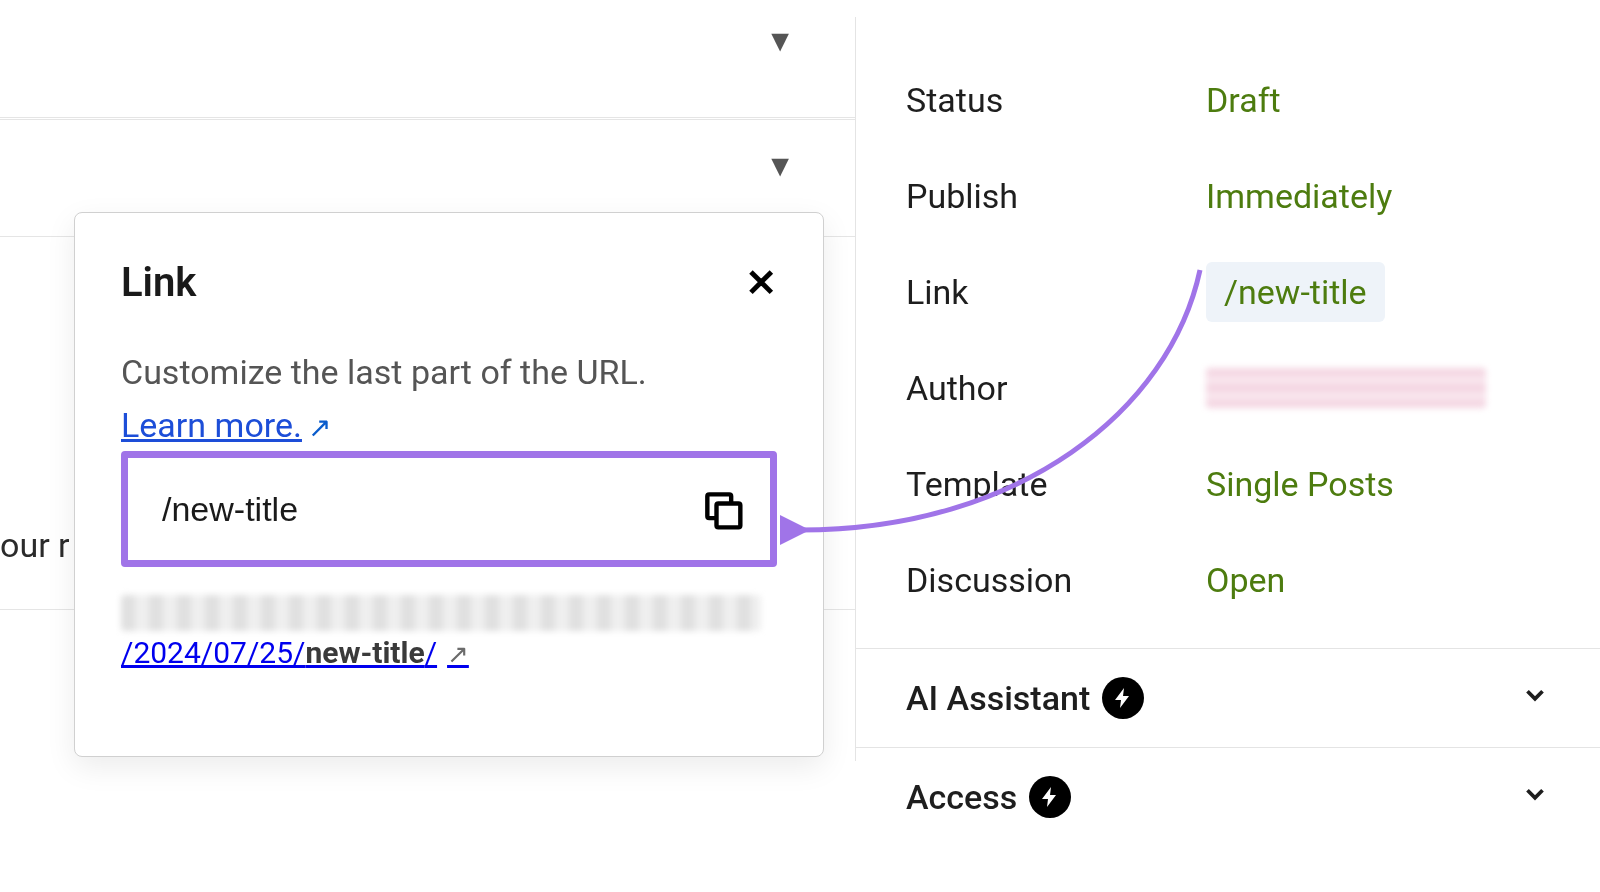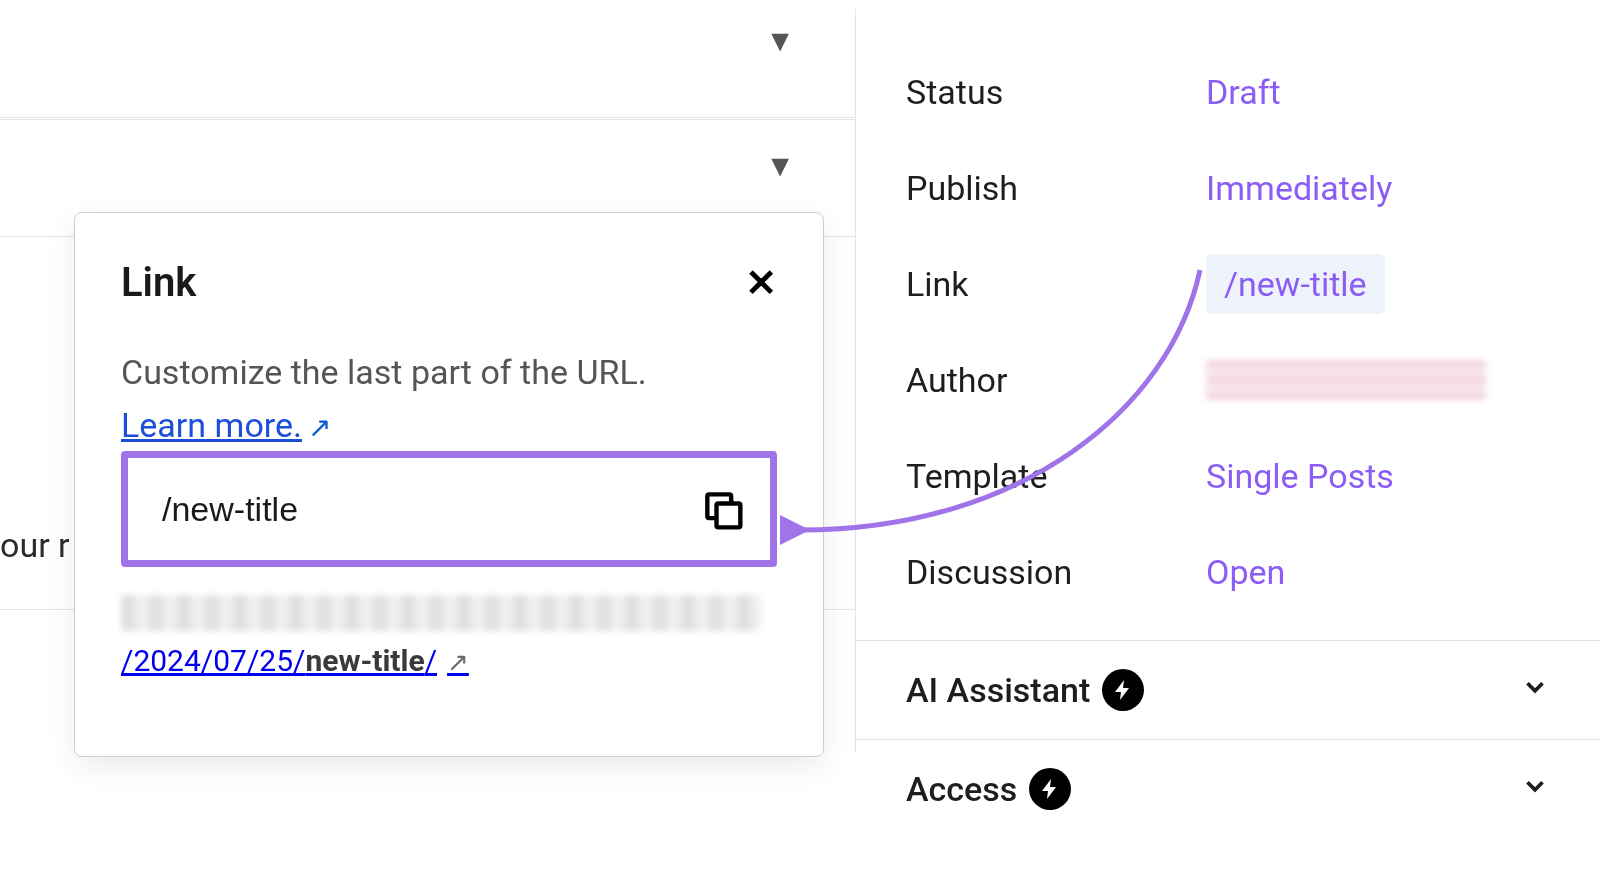--- a/index.html
+++ b/index.html
@@ -13,25 +13,25 @@
   .ed-row { position:absolute; left:0; right:0; height:118px; border-top:1px solid #e5e5e5; border-bottom:1px solid #e5e5e5; }
   .ed-row.r1 { top:0; border-top:none; }
   .ed-row.r2 { top:119px; }
   .ed-row.r3 { top:475px; height:135px; border-top:none;}
   .ed-row .caret { position:absolute; right:60px; top:50%; transform:translateY(-50%); color:#555; font-size:30px; }
   .ed-row.r1 .caret { top:40px; }
   .ed-row.r2 .caret { top:45px; }
   .ed-row.r3 .peek { position:absolute; left:0; top:50px; color:#2b2b2b; font-size:34px; }
 
   
-  .sidebar { position:absolute; right:0; top:9px; width:745px; height:744px; border-left:1px solid #e4e4e4; display:flex; flex-direction:column; }
+  .sidebar { position:absolute; right:0; top:17px; width:745px; height:744px; border-left:1px solid #e4e4e4; display:flex; flex-direction:column; }
   .meta { padding:35px 50px 20px 50px; }
   .meta-row { display:flex; align-items:center; height:96px; }
   .meta-row .label { width:300px; color:#1e1e1e; font-size:34px; font-weight:400; }
-  .meta-row .value { color:#8b5cf6; font-size:34px; font-weight:400; }
+  .meta-row .value { color:#4d7c0f; font-size:34px; font-weight:400; }
   .meta-row .value.highlight { background:#eef3f9; padding:10px 18px; border-radius:6px; }
   .meta-row .author-blur { width:280px; height:40px; background:repeating-linear-gradient(0deg,#f4d6e2 0 8px,#f9e6ee 8px 16px); filter:blur(3px); border-radius:4px; }
 
   .panel { border-top:1px solid #e4e4e4; padding:28px 50px; display:flex; align-items:center; justify-content:space-between; }
   .panel .ptitle { display:flex; align-items:center; gap:12px; font-size:34px; font-weight:500; color:#1e1e1e; }
   .panel .bolt { width:42px; height:42px; border-radius:50%; background:#000; color:#fff; display:flex; align-items:center; justify-content:center; font-size:26px; font-weight:bold; }
   .panel .chev { font-size:30px; color:#1e1e1e; }
 
   
   .popover { position:absolute; left:74px; top:212px; width:750px; height:545px; background:#fff; border:1px solid #d0d0d0; border-radius:8px; box-shadow:0 10px 30px rgba(0,0,0,0.08); padding:46px 46px 40px 46px; }
@@ -42,21 +42,21 @@
   .pop-desc a { color:#1d4ed8; text-decoration:underline; }
   .pop-desc .ext { font-size:28px; color:#0a5ccc; text-decoration:none; display:inline-block; margin-left:6px; }
 
   .slug-box { border:7px solid #a074e8; border-radius:4px; height:116px; display:flex; align-items:center; justify-content:space-between; padding:0 26px 0 34px; margin-bottom:26px; }
   .slug-box input { border:none; outline:none; font-size:34px; color:#1a1a1a; width:80%; background:transparent; }
   .slug-box .copy { width:44px; height:44px; position:relative; }
   .slug-box .copy svg { width:44px; height:44px; }
 
   .full-url { font-size:30px; color:#6b6b6b; }
   .full-url .blurline { display:inline-block; width:640px; height:36px; background:repeating-linear-gradient(90deg,#e0e0e0 0 14px,#efefef 14px 28px); filter:blur(3px); border-radius:4px; vertical-align:middle; }
-  .full-url .path { display:block; margin-top:12px; text-decoration:underline; }
+  .full-url .path { display:block; margin-top:4px; text-decoration:underline; }
   .full-url .path b { color:#3a3a3a; font-weight:700; }
   .full-url .ext2 { font-size:26px; margin-left:10px; color:#6b6b6b; }
 
   
   .arrow-svg { position:absolute; left:780px; top:250px; width:440px; height:300px; pointer-events:none; }
 </style>
 </head>
 <body>
 
 <div class="canvas">

